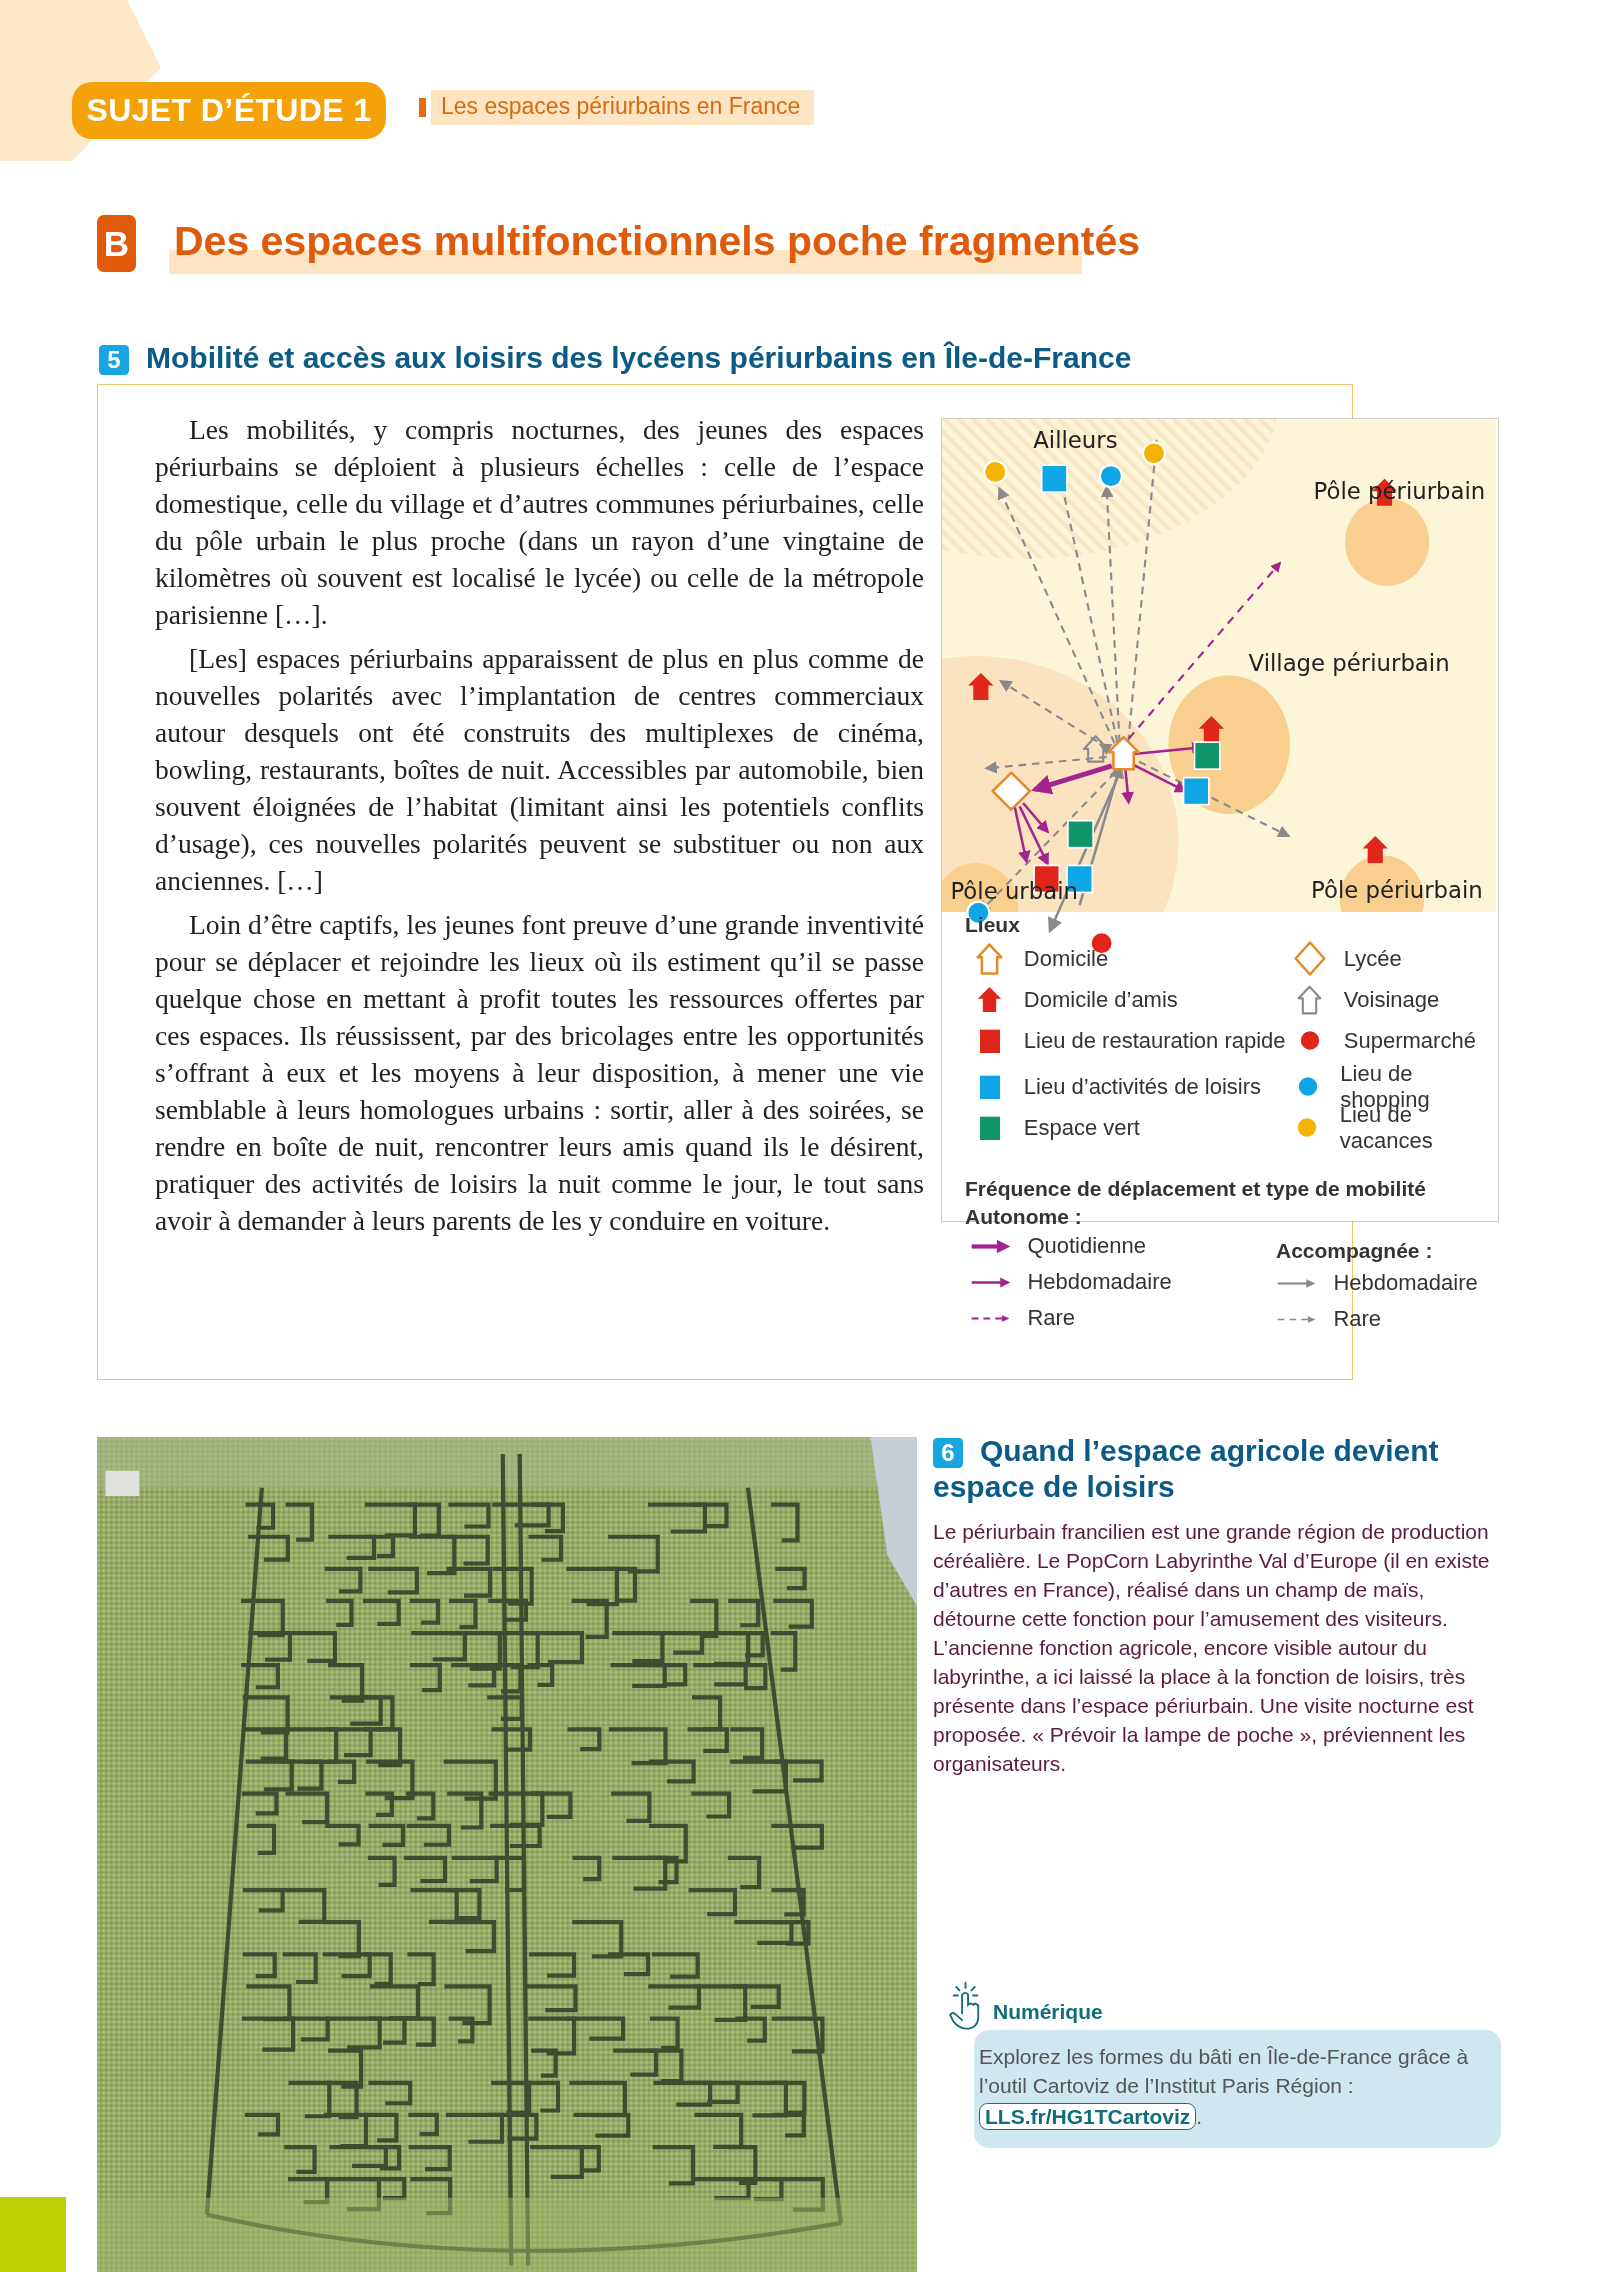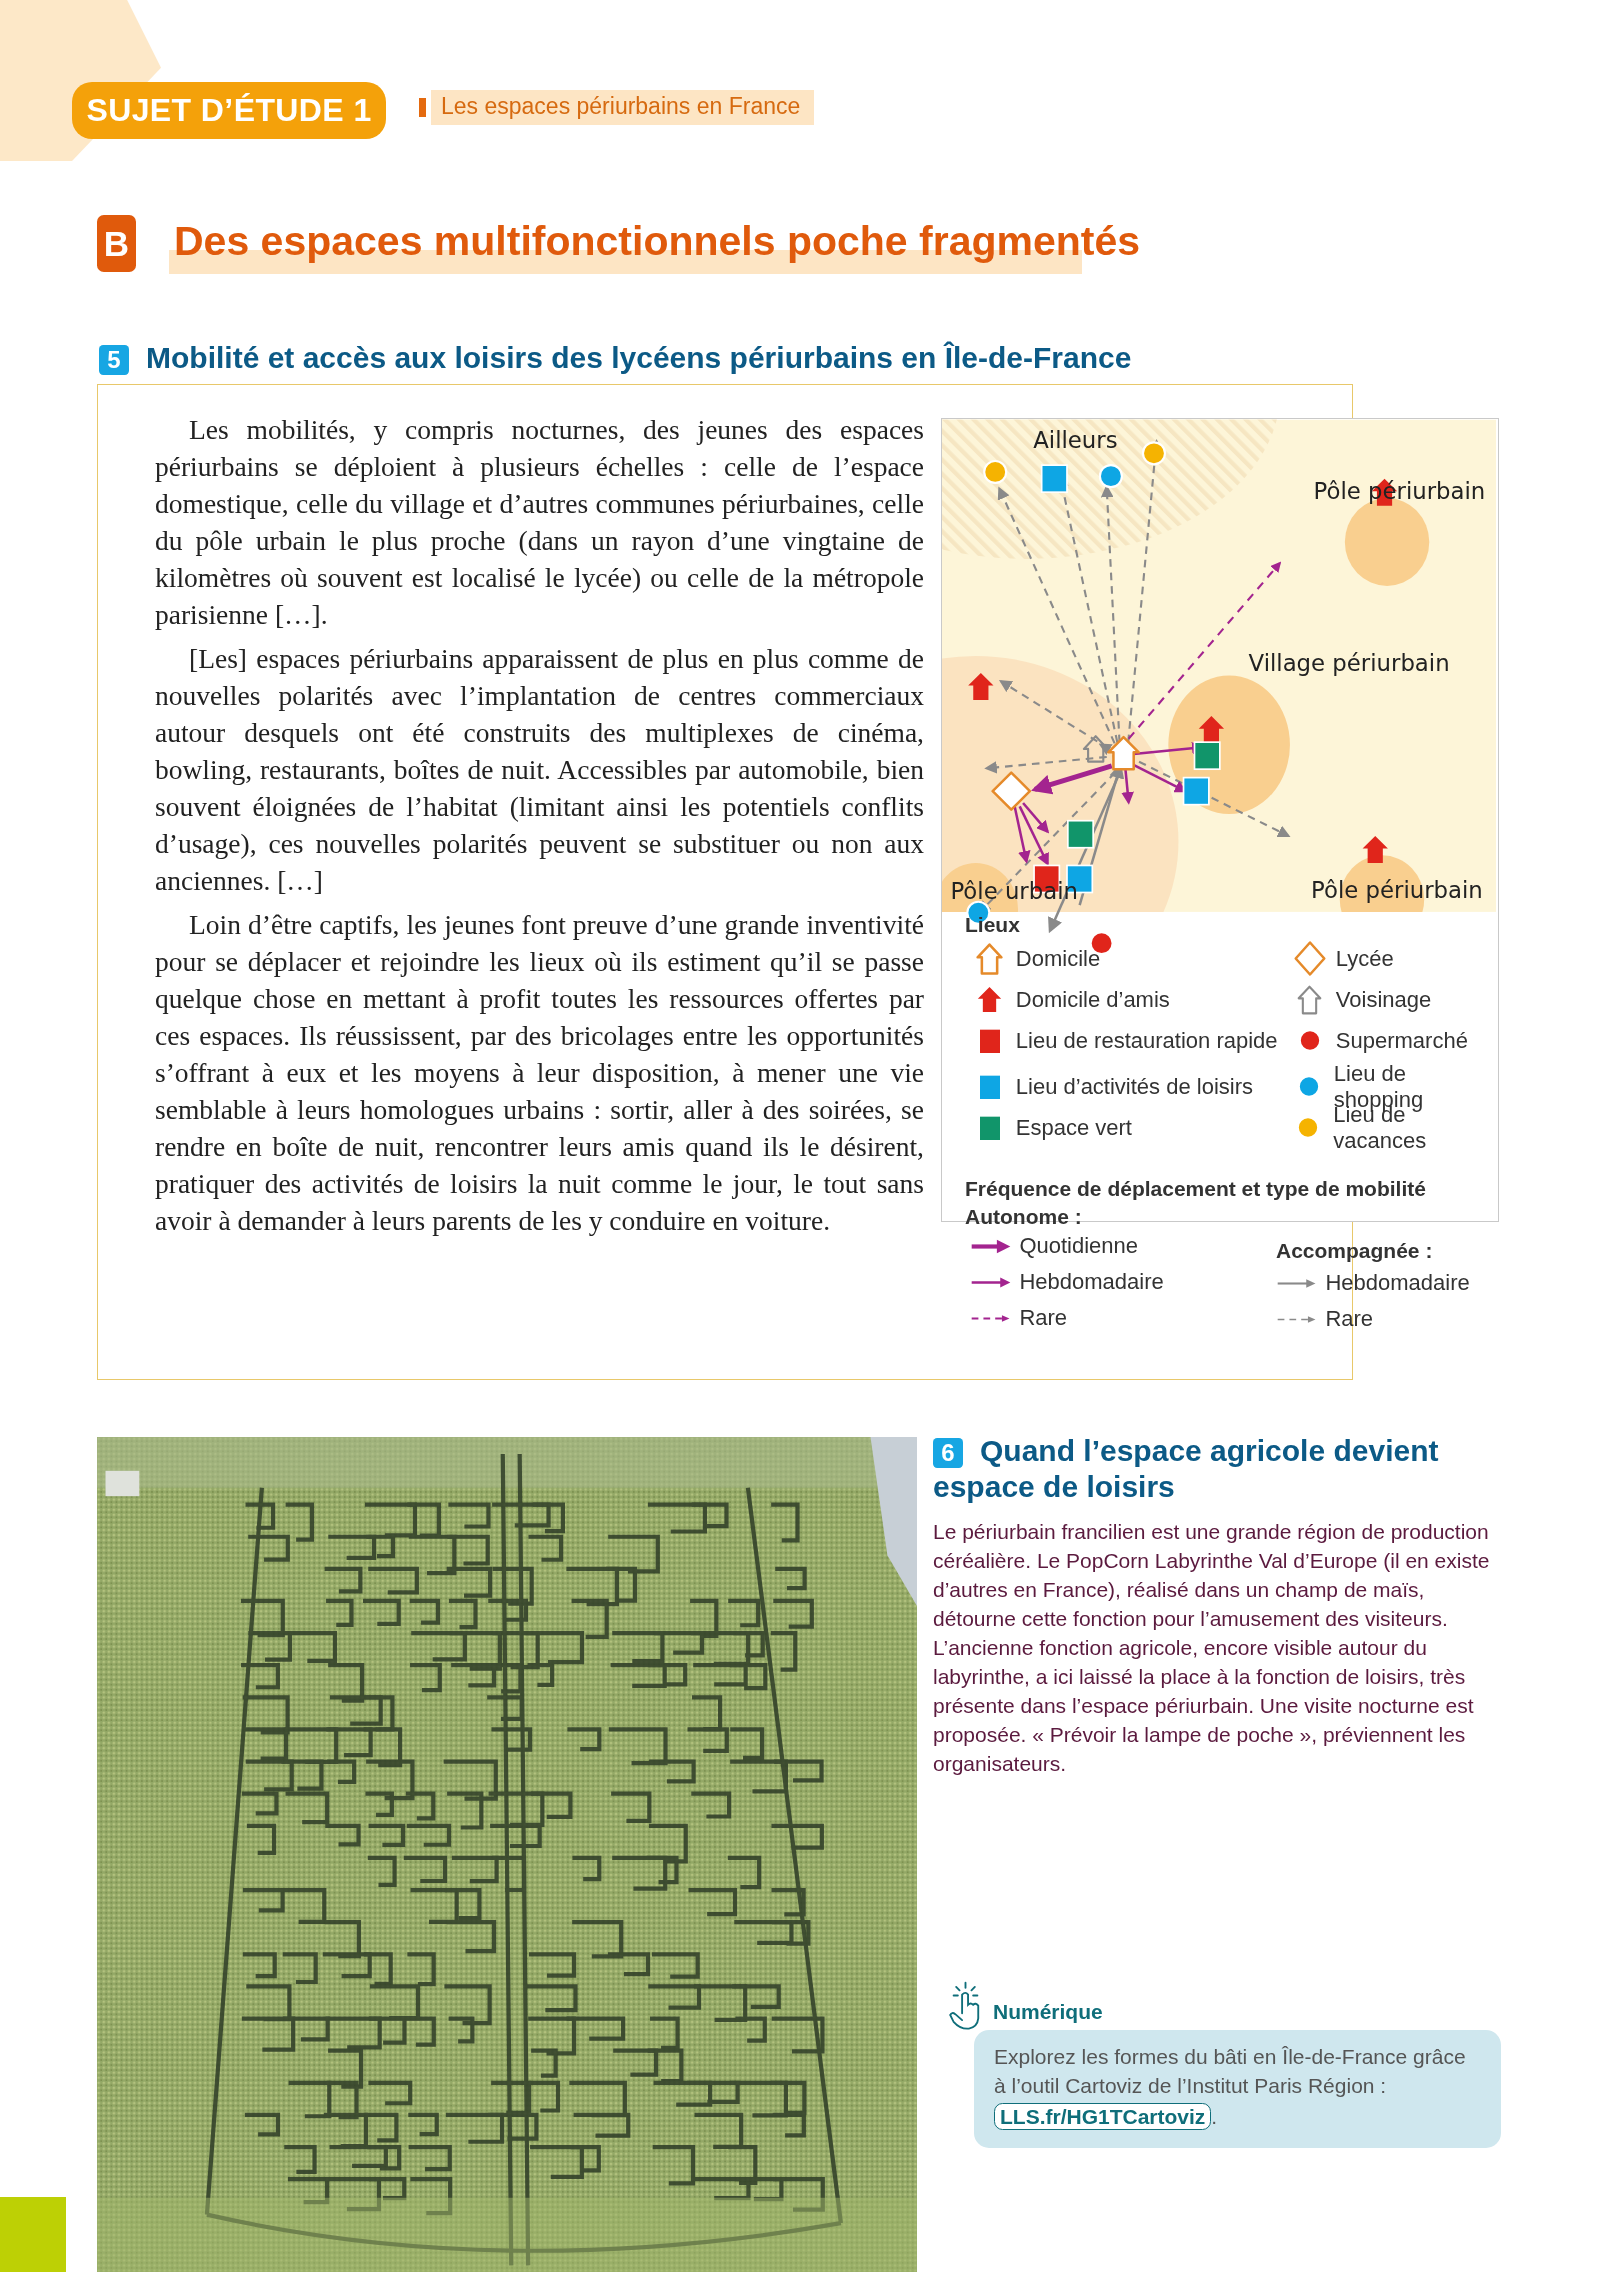--- a/index.html
+++ b/index.html
@@ -42,41 +42,41 @@
                  font-size:24px; line-height:31px; color:#555; }
 
   
   #diagram { left:941px; top:418px; width:558px; height:804px; background:#fff; border:1.7px solid #c9c9c9; box-sizing:border-box; }
   #diagram-svg { position:absolute; left:0; top:0; }
   .map-label { font-family:"DejaVu Sans", sans-serif; font-size:27px; fill:#222; }
 
   
   #legend { left:955px; top:913px; width:532px; font-family:"Liberation Sans", sans-serif; color:#333; }
   .lg-title { font-weight:bold; font-size:21px; color:#333;text-align:center; }
-  .lg-row { display:flex; align-items:center; height:41px; font-size:22px; }
+  .lg-row { display:flex; align-items:center; height:41px; font-size:22px;gap:8px; }
   .lg-col { position:absolute; }
   .lg-icon { width:39px; height:39px; display:flex; align-items:center; justify-content:center; margin-right:6.8px; }
   .lg-icon svg { display:block; }
   .lg-arrow { width:46px; display:flex; align-items:center; margin-right:3.4px; }
 
   
   #maze-photo { left:97px; top:1437px; width:820px; height:836px; overflow:hidden; background:#8fa463; }
 
   
   #doc6-num { left:933px; top:1438px; width:30px; height:30px; font-size:24px; }
   #doc6-title { left:933px; top:1433px; width:575px; color:#0c5a86; font-family:"Liberation Sans", sans-serif;
                 font-weight:bold; font-size:30px; line-height:36px; text-indent:47px; }
   #doc6-text { left:933px; top:1517px; width:575px; color:#5b1a3e; font-family:"Liberation Sans", sans-serif;
                font-size:21px; line-height:29px; }
 
   
   #num-icon { left:945px; top:1981px; width:41px; height:51px; }
   #num-title { left:993px; top:2000px; color:#0f6e7a; font-family:"Liberation Sans", sans-serif; font-weight:bold; font-size:21px; }
   #num-box { left:974px; top:2030px; width:527px; height:118px; background:#cfe7ee; border-radius:15px;
-             box-sizing:border-box; padding:12px 20px; font-family:"Liberation Sans", sans-serif; font-size:21px;
+             box-sizing:border-box; padding:12px 5px; font-family:"Liberation Sans", sans-serif; font-size:21px;
              line-height:29px; color:#555; }
   #num-link { display:inline-block; border:1.7px solid #0f6e7a; border-radius:8.5px; padding:0 5px; color:#0f6e7a; font-weight:bold;
               background:#fff; line-height:25px; margin-top:2.5px; }
 
   #green-corner { left:0; top:2197px; width:66px; height:75px; background:#bdd005; }
 </style>
 </head>
 <body>
 
 <svg id="deco-hex" class="abs" viewBox="0 0 190 190">

